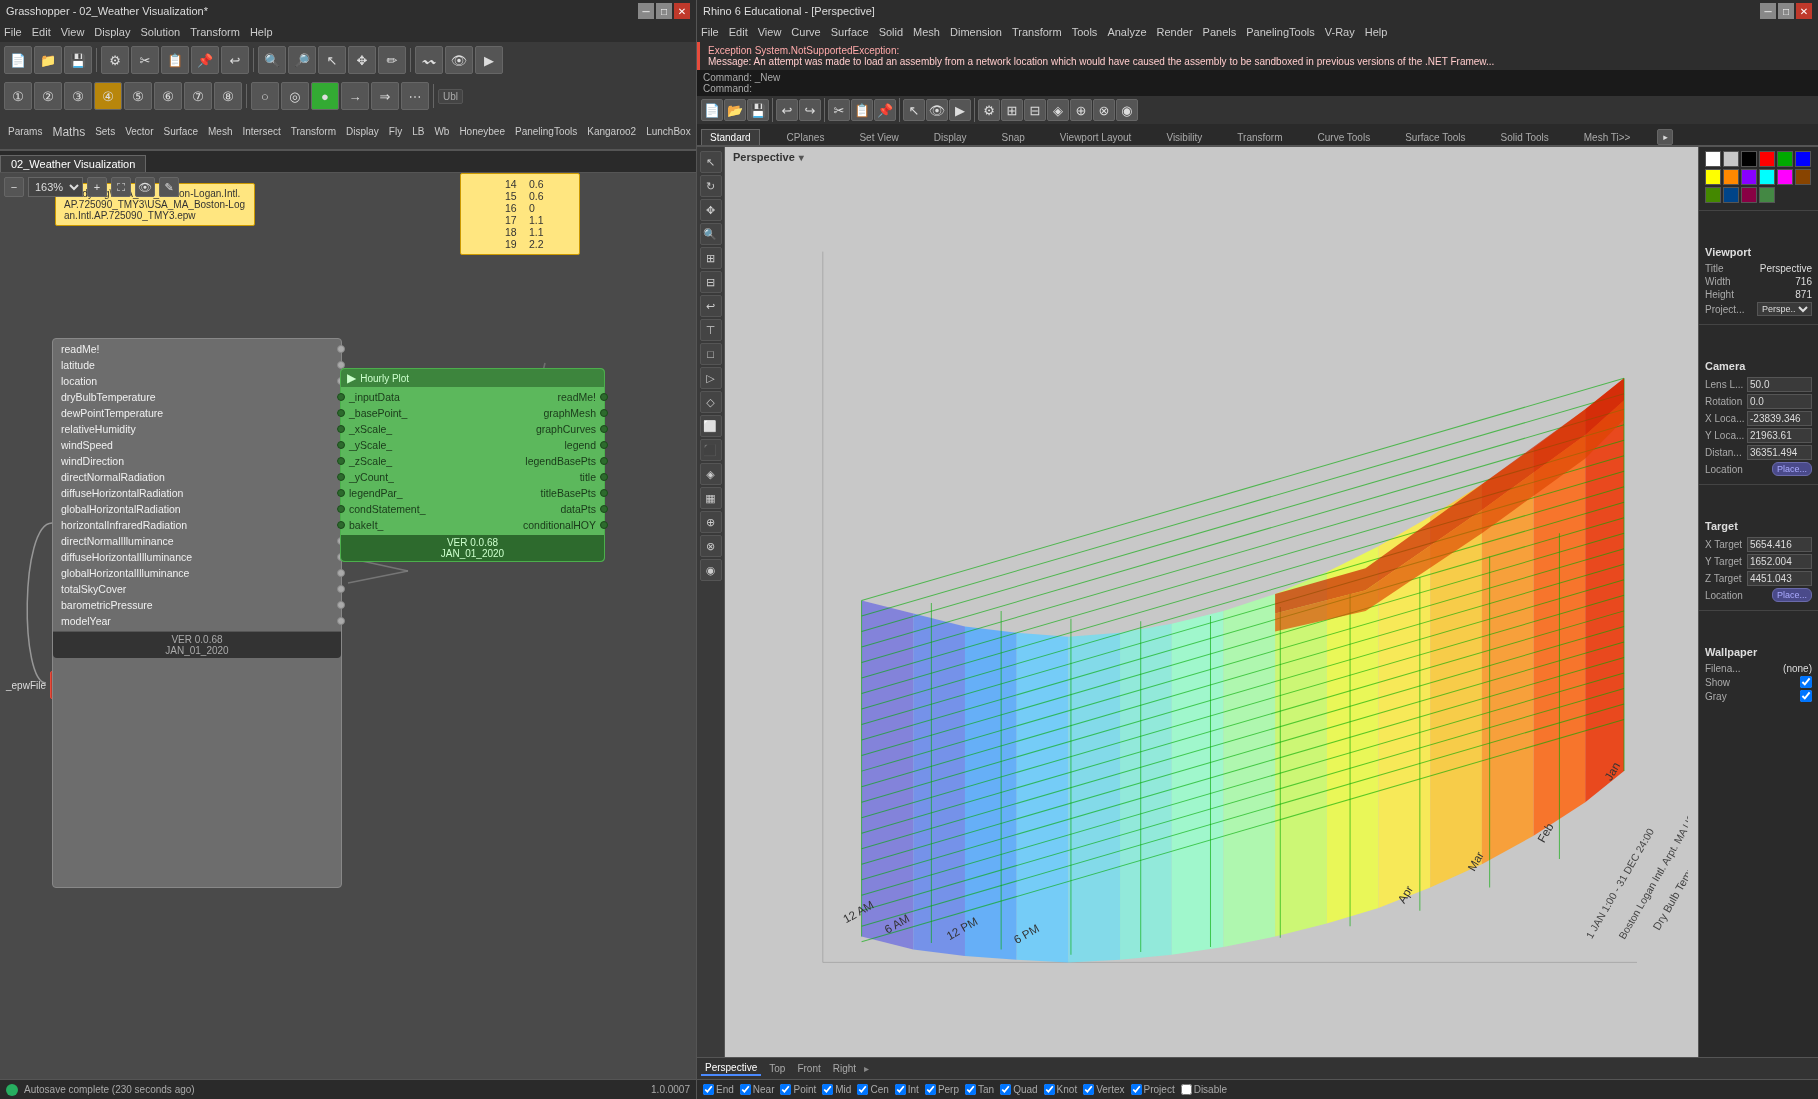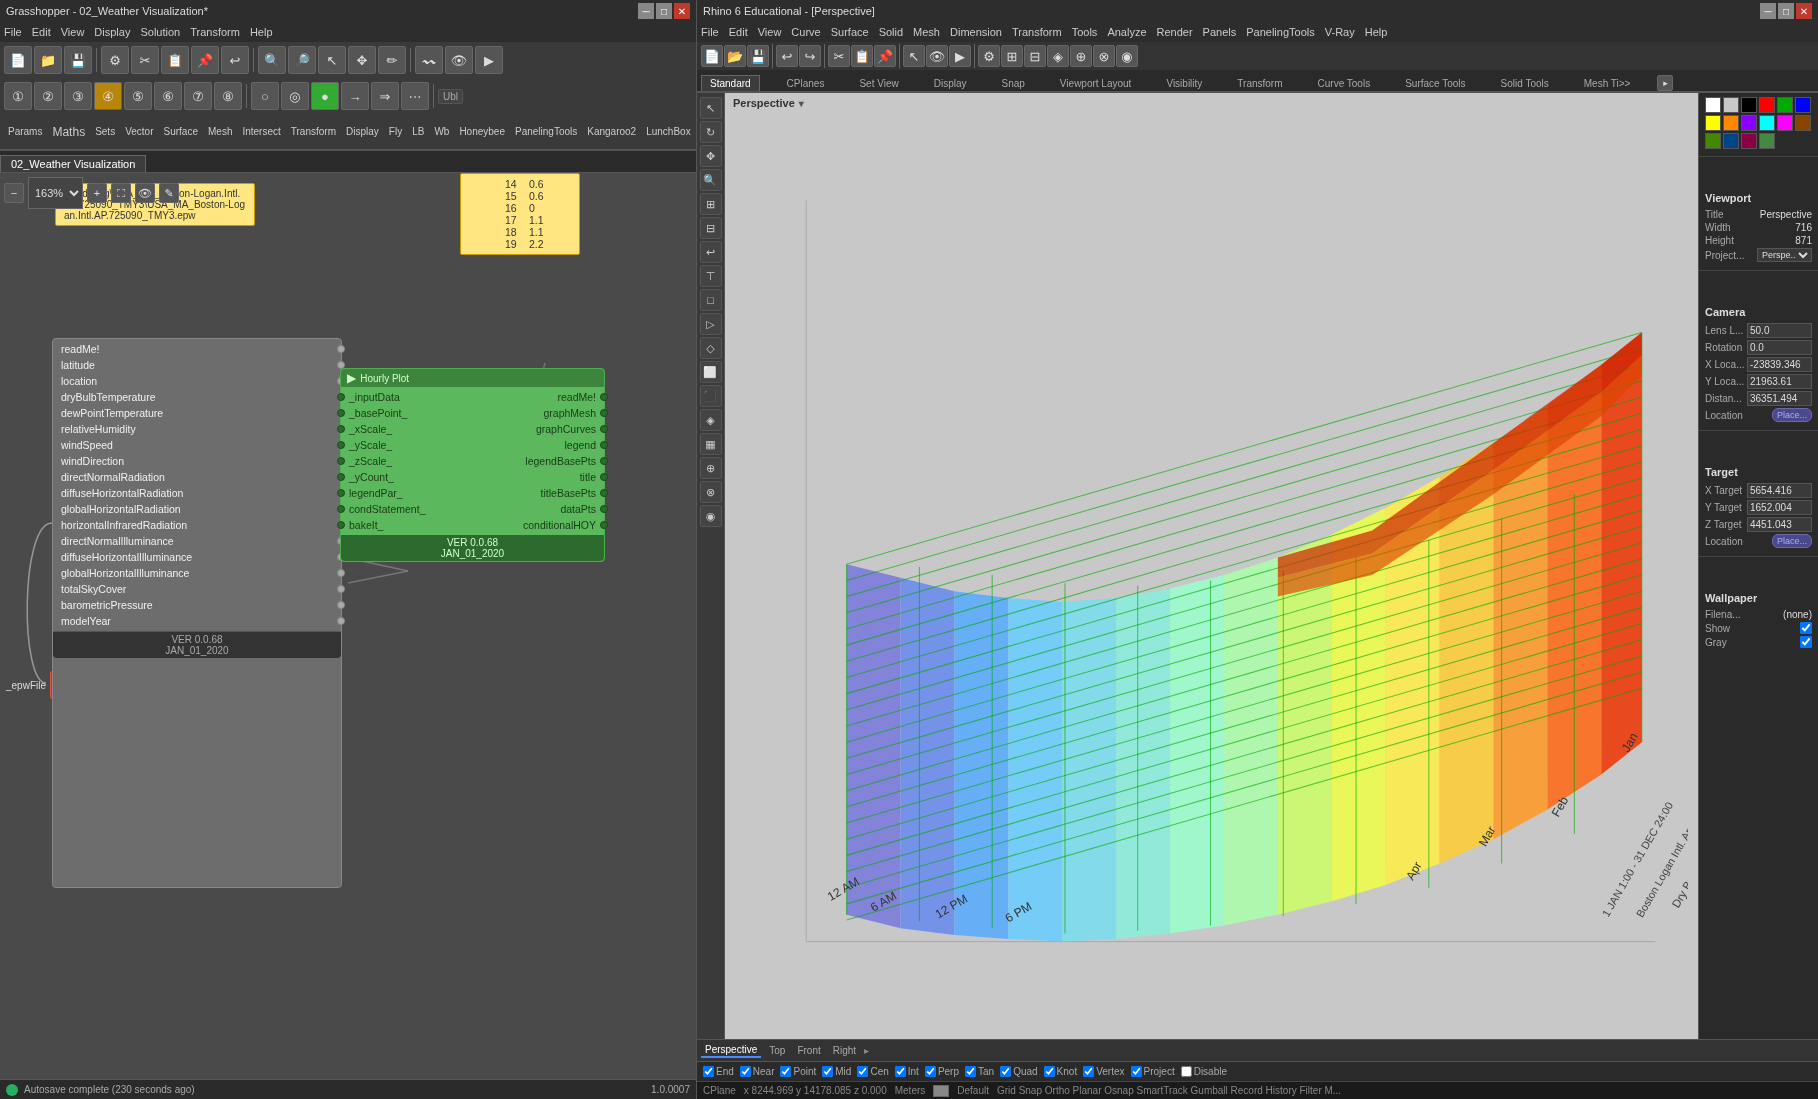--- a/index.html
+++ b/index.html
@@ -35,21 +35,21 @@
     .gh-tabs { display: flex; background: #2a2a2a; border-bottom: 1px solid #555; height: 22px; align-items: flex-end; }
     .gh-tab { padding: 2px 10px; font-size: 11px; color: #ccc; cursor: pointer; border: 1px solid transparent; border-bottom: none; }
     .gh-tab.active { background: #3c3c3c; border-color: #666; color: white; }
 
     
     .gh-canvas { flex: 1; background: #4a4a4a; position: relative; overflow: hidden; }
 
     
     .zoom-control { position: absolute; top: 4px; left: 4px; display: flex; align-items: center; gap: 4px; z-index: 10; }
     .zoom-btn { width: 20px; height: 20px; background: #555; border: 1px solid #666; display: flex; align-items: center; justify-content: center; cursor: pointer; font-size: 11px; color: #ddd; border-radius: 2px; }
-    .zoom-select { background: #444; border: 1px solid #666; color: #ddd; font-size: 11px; padding: 1px 2px; height: 32px; }
+    .zoom-select { background: #444; border: 1px solid #666; color: #ddd; font-size: 11px; padding: 1px 2px; height: 20px; }
     .view-icon { width: 20px; height: 20px; background: #555; border: 1px solid #666; display: flex; align-items: center; justify-content: center; cursor: pointer; font-size: 11px; color: #ddd; border-radius: 2px; }
 
     
     .note-box { position: absolute; top: 10px; left: 55px; background: #ffe680; border: 1px solid #cc9900; padding: 4px 8px; font-size: 10.5px; color: #333; width: 200px; border-radius: 2px; }
 
     
     .num-box { position: absolute; top: 0px; left: 465px; background: #ffe680; border: 1px solid #cc9900; padding: 4px 8px; font-size: 10.5px; color: #333; width: 120px; border-radius: 2px; }
     .num-box-row { display: flex; gap: 4px; }
     .num-box-row span { min-width: 20px; }
 
@@ -431,21 +431,29 @@
         <span>Transform</span>
         <span>Tools</span>
         <span>Analyze</span>
         <span>Render</span>
         <span>Panels</span>
         <span>PanelingTools</span>
         <span>V-Ray</span>
         <span>Help</span>
       </div>
 
-
+      <div class="rhino-error-banner">
+        <div>Exception System.NotSupportedException:</div>
+        <div style="color:#ffcccc;">Message: An attempt was made to load an assembly from a network location which would have caused the assembly to be sandboxed in previous versions of the .NET Framew...</div>
+      </div>
+
+      <div class="rhino-command-area">
+        <div>Command: _New</div>
+        <div>Command:</div>
+      </div>
 
       <div class="rhino-toolbars">
         <div class="rhino-tb-row">
 
           <div class="tb-btn" style="width:22px;height:22px;">📄</div>
           <div class="tb-btn" style="width:22px;height:22px;">📂</div>
           <div class="tb-btn" style="width:22px;height:22px;">💾</div>
           <div class="tb-separator"></div>
           <div class="tb-btn" style="width:22px;height:22px;">↩</div>
           <div class="tb-btn" style="width:22px;height:22px;">↪</div>
@@ -798,26 +806,18 @@
           <div class="snap-item">
             <input type="checkbox" checked="" style="">
             <span>Project</span>
           </div>
           <div class="snap-item">
             <input type="checkbox" style="">
             <span>Disable</span>
           </div>
         </div>
 
-      <div class="rhino-statusbar">
-        <span>CPlane</span>
-        <span>x 8244.969  y 14178.085  z 0.000</span>
-        <span>Meters</span>
-        <span style="width:16px;height:12px;background:#888;border:1px solid #666;display:inline-block;"></span>
-        <span>Default</span>
-        <span>Grid Snap  Ortho  Planar  Osnap  SmartTrack  Gumball  Record History  Filter  M...</span>
-      </div>
 
     </div>
 
   </div>
 
 </div>
 
 </body></html>

